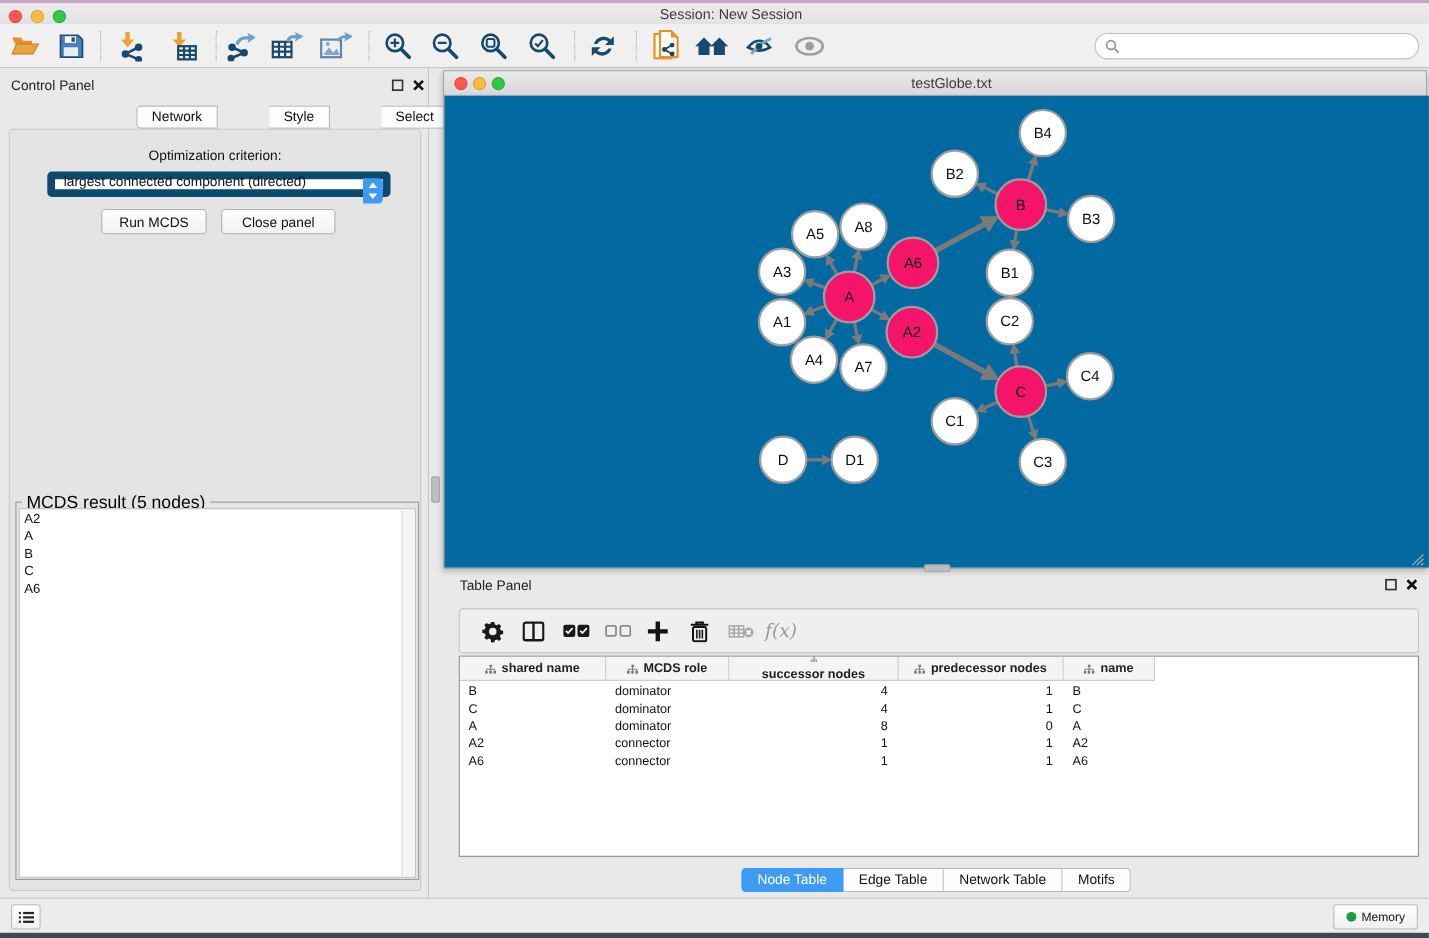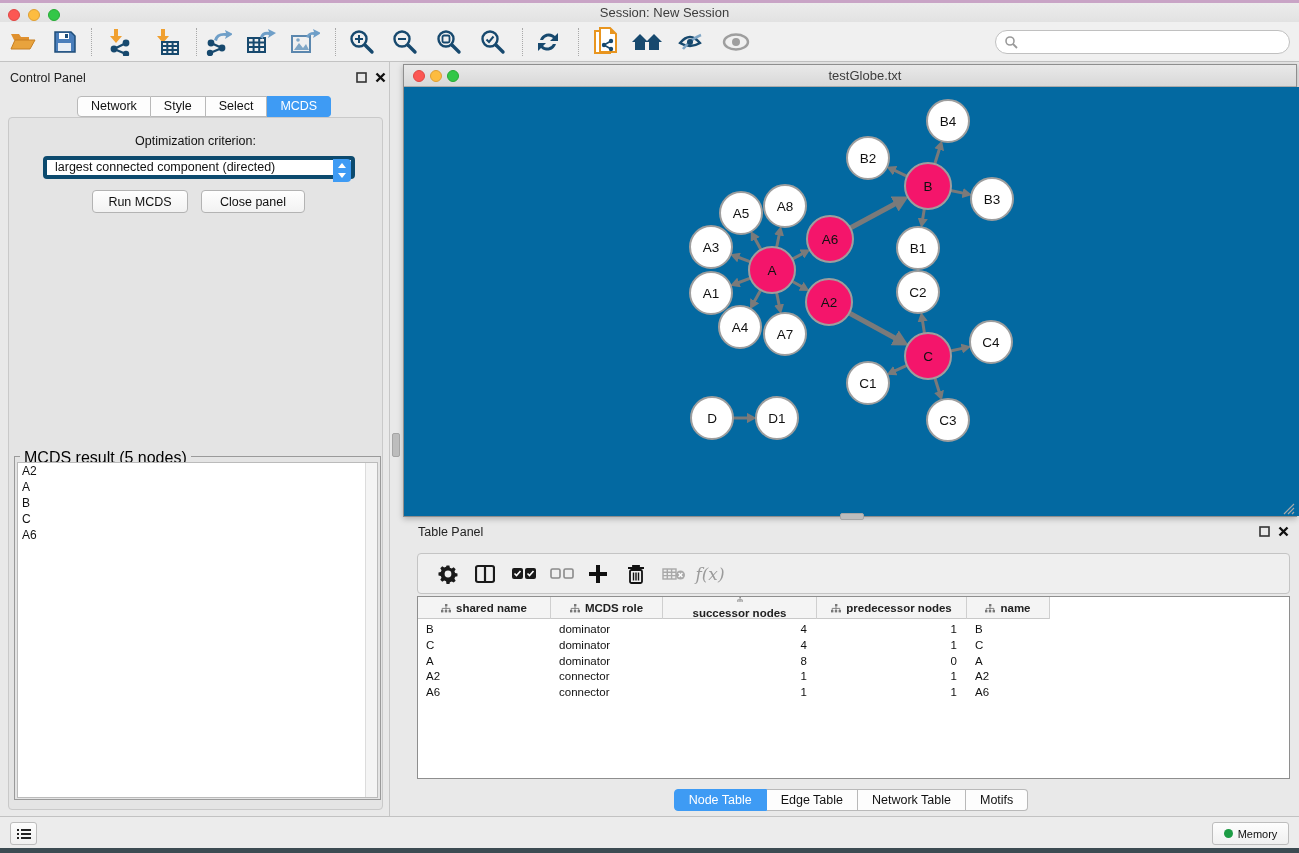--- a/index.html
+++ b/index.html
@@ -19,27 +19,27 @@
   .tool { position:absolute; top:4px; width:34px; height:32px; display:flex; align-items:center; justify-content:center; cursor:pointer; }
   .tsep { position:absolute; top:6px; width:1px; height:28px; border-left:1px dotted #A9A9A9; }
   .searchbox { position:absolute; left:995px; top:8px; width:295px; height:24px; background:#fff; border:1px solid #C0C0C0; border-radius:12px; display:flex; align-items:center; padding-left:8px; }
   .searchbox input { border:none; outline:none; font-size:12px; width:250px; background:transparent; }
 
   
   .left-panel { left:0; top:62px; width:390px; height:754px; background:#E9E9E9; border-right:1px solid #C6C6C6; }
   .cp-title { left:10px; top:71px; font-size:12.5px; color:#222; }
   .panel-btn { width:13px; height:13px; display:flex; align-items:center; justify-content:center; cursor:pointer; }
   .tabs-row { display:flex; }
-  .ctab { height:21px; line-height:19px; padding:0 13px; font-size:12.5px; background:#FDFDFD; border:1px solid #B9B9B9; border-left:none; color:#111; cursor:pointer; }
+  .ctab { height:21px; line-height:19px; padding:0 13px; font-size:12.5px; background:#FDFDFD; border:1px solid #B9B9B9; border-left:none; color:#111; cursor:pointer;margin-left:47px; }
   .ctab:first-child { border-left:1px solid #B9B9B9; border-radius:4px 0 0 4px; }
   .ctab:last-child { border-radius:0 4px 4px 0; }
   .ctab.active { background:#3E9BF4; border-color:#3E9BF4; color:#fff; }
   .cp-body { left:8px; top:117px; width:375px; height:693px; background:#E4E4E4; border:1px solid #C9C9C9; border-radius:4px; }
   .opt-label { left:8px; top:134px; width:375px; text-align:center; font-size:12.5px; color:#111; }
-  .mac-select { left:43px; top:156px; width:312px; height:23px; background:#fff; border:4px solid #0c4a6e; border-radius:4px; font-size:12.5px; color:#111; display:flex; align-items:flex-start; padding-left:8px; cursor:pointer; }
+  .mac-select { left:43px; top:156px; width:312px; height:23px; background:#fff; border:7px solid #0c4a6e; border-radius:4px; font-size:12.5px; color:#111; display:flex; align-items:flex-end; padding-left:8px; cursor:pointer; }
   .sel-spin { position:absolute; right:0; top:-1px; width:18px; height:23px; background:#3E9BF4; border-radius:0 4px 4px 0; }
   .sel-spin .up, .sel-spin .dn { position:absolute; left:5px; width:0; height:0; border-left:4px solid transparent; border-right:4px solid transparent; }
   .sel-spin .up { top:4px; border-bottom:5px solid #fff; }
   .sel-spin .dn { bottom:4px; border-top:5px solid #fff; }
   .mac-btn { position:absolute; height:23px; background:linear-gradient(#FEFEFE,#F2F2F2); border:1px solid #B3B3B3; border-radius:4px; font-size:12.5px; color:#111; text-align:center; cursor:pointer; font-family:"Liberation Sans",sans-serif; }
   .result-group { left:14px; top:456px; width:367px; height:344px; border:1px solid #9A9A9A; }
   .result-legend { position:absolute; left:5px; top:-8px; background:#E4E4E4; padding:0 4px; font-size:16px; color:#000000; }
   .result-list { position:absolute; left:2px; top:5px; width:361px; height:336px; background:#fff; border:1px solid #BBB; overflow:hidden; }
   .result-scroll { position:absolute; right:0; top:0; width:12px; height:100%; background:#F4F4F4; border-left:1px solid #DCDCDC; }
   .result-item { font-size:12px; color:#111; line-height:16px; padding-left:4px; }

